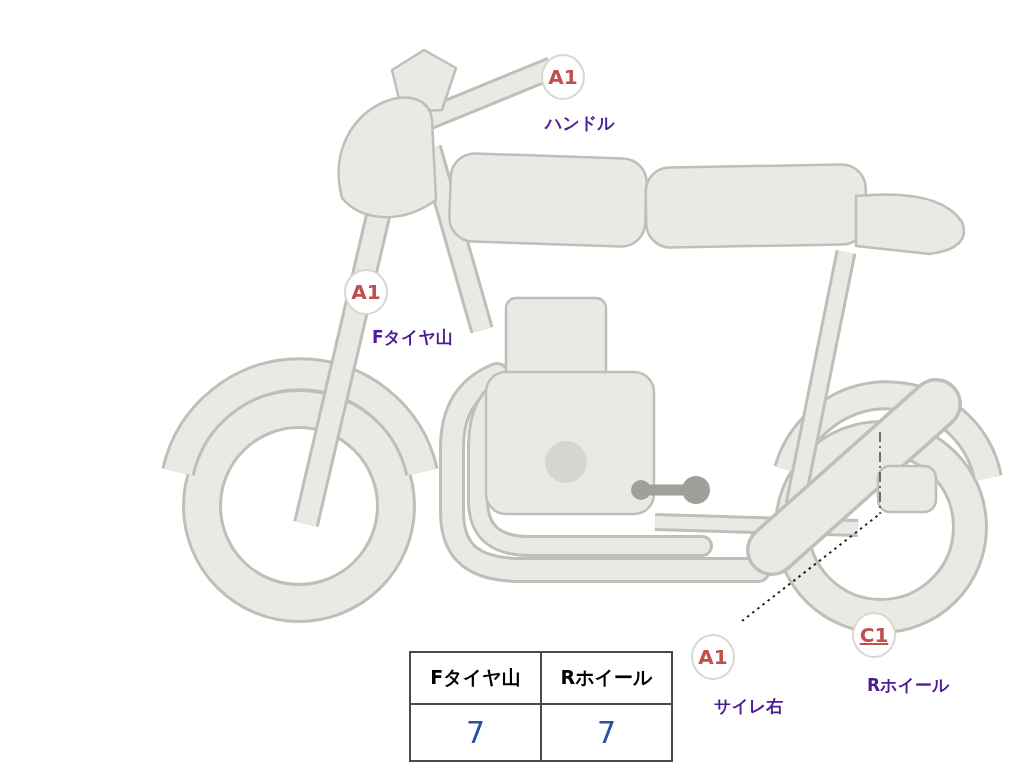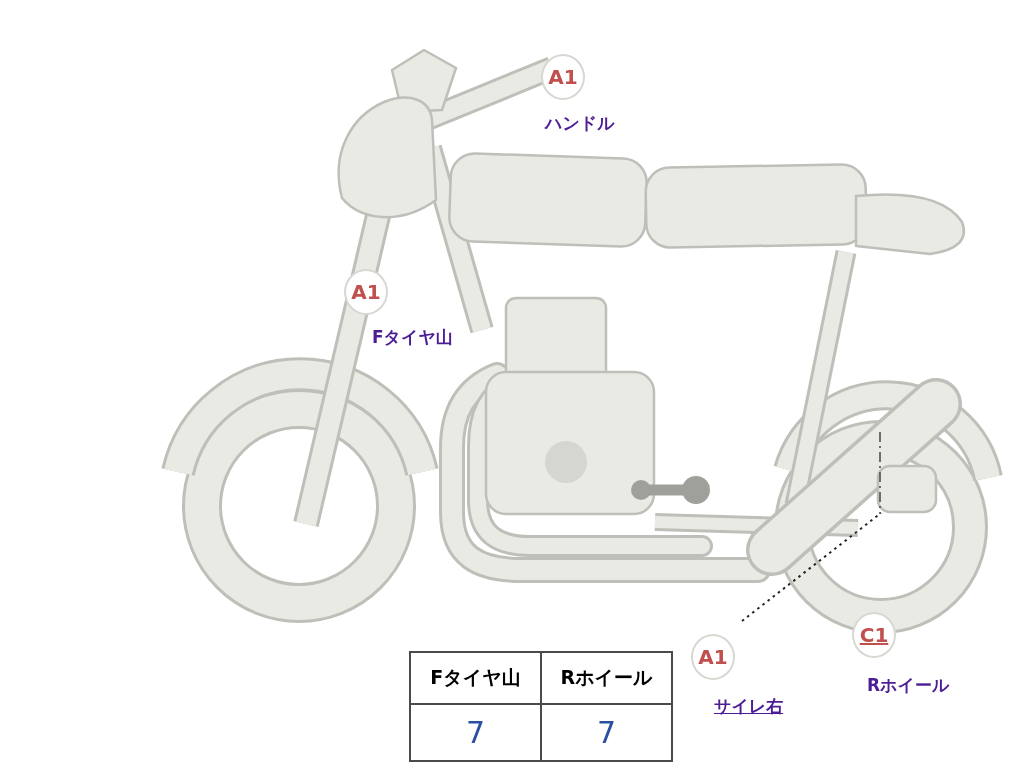--- a/index.html
+++ b/index.html
@@ -144,21 +144,21 @@
     </g>
   </svg>
 
   <div class="badge" style="left:541px; top:54px;">A1</div>
   <div class="marker-label" style="left:545px; top:112px;">ハンドル</div>
 
   <div class="badge" style="left:344px; top:269px;">A1</div>
   <div class="marker-label" style="left:372px; top:326px;">Fタイヤ山</div>
 
   <div class="badge" style="left:691px; top:634px;">A1</div>
-  <div class="marker-label" style="left:714px; top:695px;text-decoration:underline;">サイレ右</div>
+  <div class="marker-label" style="left:714px; top:695px;">サイレ右</div>
 
   <div class="badge" style="left:852px; top:612px;text-decoration:underline;">C1</div>
   <div class="marker-label" style="left:867px; top:674px;">Rホイール</div>
 
   <table class="tire-table">
     <thead>
       <tr>
         <th>Fタイヤ山</th>
         <th>Rホイール</th>
       </tr>

